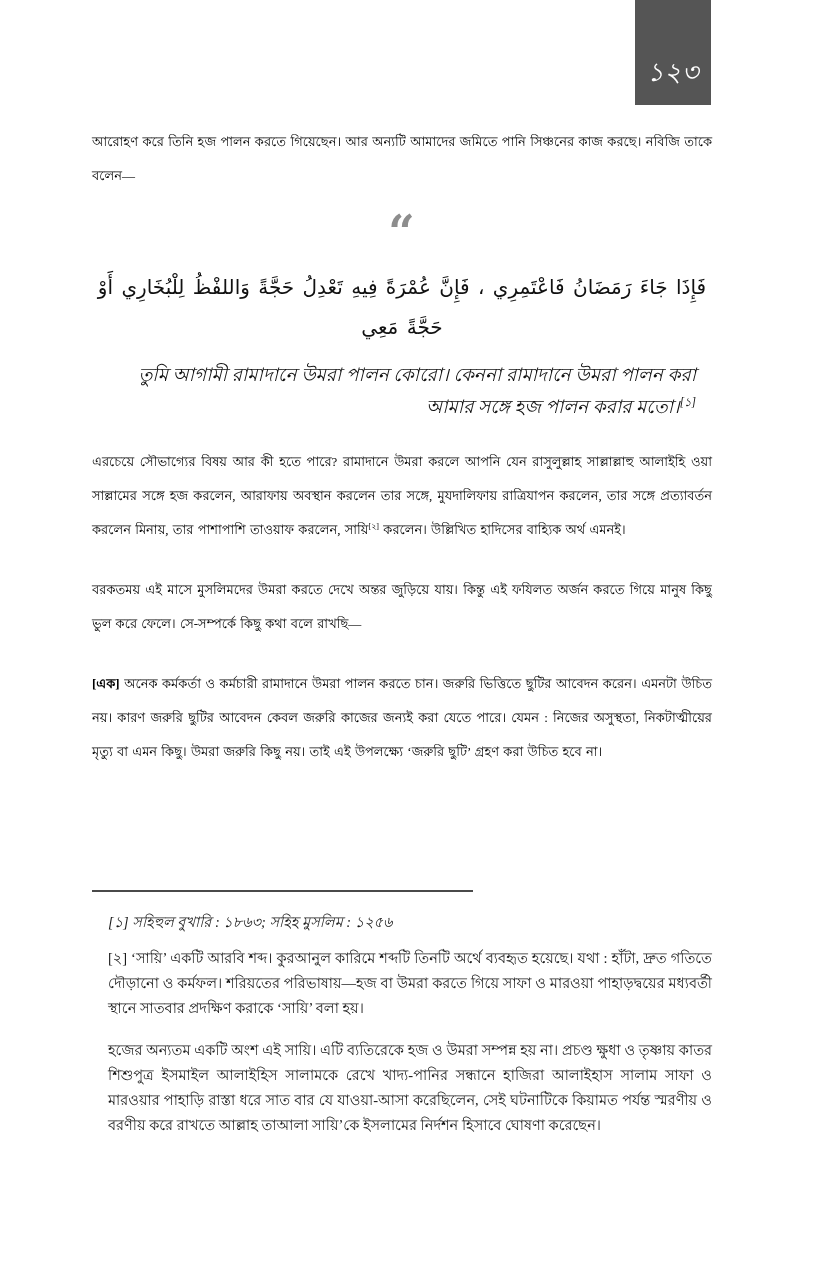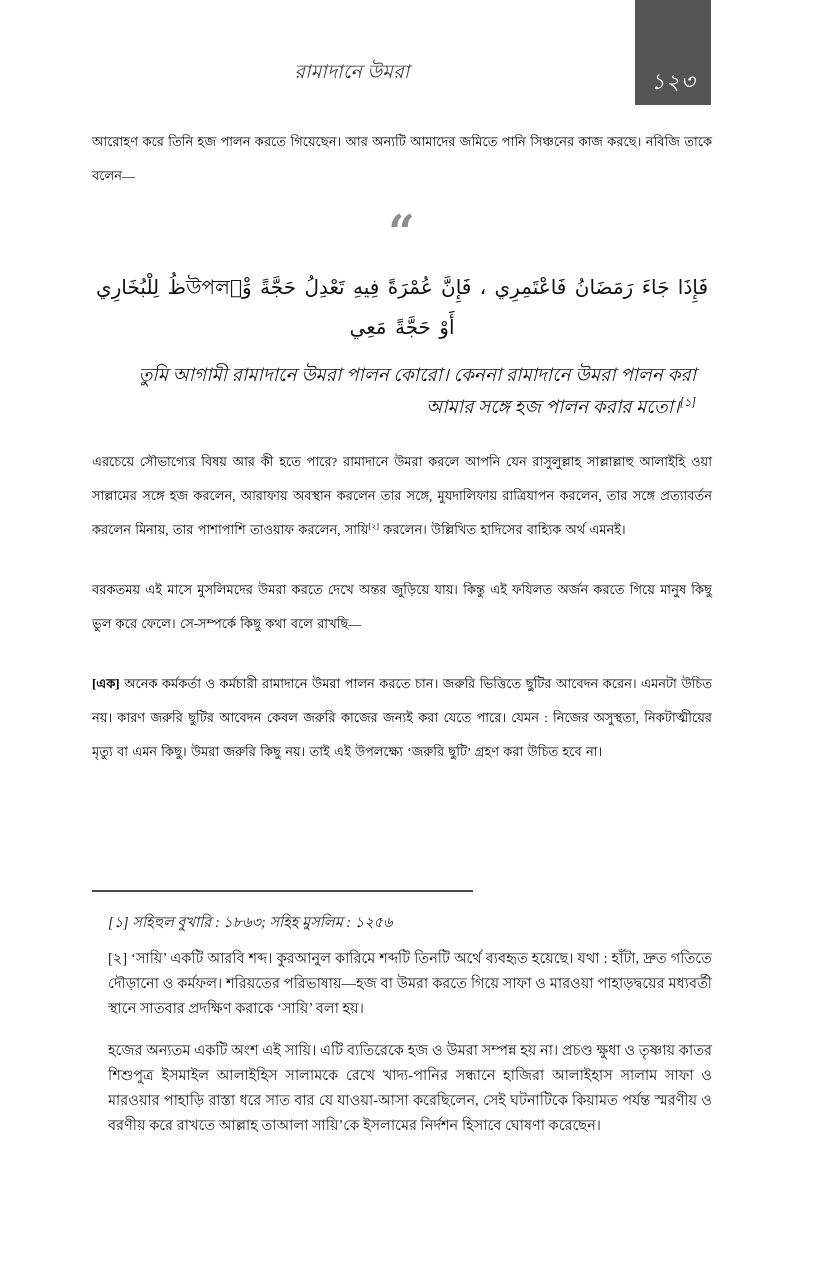--- a/index.html
+++ b/index.html
@@ -26,24 +26,24 @@
     left: 635px;
     width: 76px;
     height: 105px;
     background: #555555;
     display: flex;
     align-items: flex-end;
     justify-content: center;
   }
   .page-number-text {
     color: #ffffff;
-    font-size: 22px;
+    font-size: 26px;
     font-style: italic;
     line-height: 1;
-    padding-bottom: 12px;
+    padding-bottom: 19px;
     letter-spacing: 0.5px;
   }
   .running-head {
     position: absolute;
     top: 57px;
     left: 92px;
     width: 520px;
     text-align: center;
     font-size: 19px;
     font-style: italic;
@@ -135,29 +135,28 @@
 </style>
 </head>
 <body>
 
 <div class="page">
 
   <div class="page-number-box">
     <span class="page-number-text">১২৩</span>
   </div>
 
-  <div class="running-head">রামাদানে উমরা</div>
 
   <div class="content">
 
     <p class="body-para">আরোহণ করে তিনি হজ পালন করতে গিয়েছেন। আর অন্যটি আমাদের জমিতে পানি সিঞ্চনের কাজ করছে। নবিজি তাকে বলেন—</p>
 
     <div class="quote-block">
       <div class="quote-mark">“</div>
-      <div class="arabic-line">فَإِذَا جَاءَ رَمَضَانُ فَاعْتَمِرِي ، فَإِنَّ عُمْرَةً فِيهِ تَعْدِلُ حَجَّةً وَউপলকْظُ لِلْبُخَارِي أَوْ حَجَّةً مَعِي</div>
+      <div class="arabic-line">فَإِذَا جَاءَ رَمَضَانُ فَاعْتَمِرِي ، فَإِنَّ عُمْرَةً فِيهِ تَعْدِلُ حَجَّةً وَاللفْظُ لِلْبُخَارِي أَوْ حَجَّةً مَعِي</div>
       <div class="quote-translation">
         <span>তুমি আগামী রামাদানে উমরা পালন কোরো। কেননা রামাদানে উমরা পালন করা আমার সঙ্গে হজ পালন করার মতো।</span><sup class="fn">[১]</sup>
       </div>
     </div>
 
     <p class="body-para">
       <span>এরচেয়ে সৌভাগ্যের বিষয় আর কী হতে পারে? রামাদানে উমরা করলে আপনি যেন রাসুলুল্লাহ সাল্লাল্লাহু আলাইহি ওয়া সাল্লামের সঙ্গে হজ করলেন, আরাফায় অবস্থান করলেন তার সঙ্গে, মুযদালিফায় রাত্রিযাপন করলেন, তার সঙ্গে প্রত্যাবর্তন করলেন মিনায়, তার পাশাপাশি তাওয়াফ করলেন, সায়ি</span><sup class="fn">[২]</sup><span> করলেন। উল্লিখিত হাদিসের বাহ্যিক অর্থ এমনই।</span>
     </p>
 
     <p class="body-para">বরকতময় এই মাসে মুসলিমদের উমরা করতে দেখে অন্তর জুড়িয়ে যায়। কিন্তু এই ফযিলত অর্জন করতে গিয়ে মানুষ কিছু ভুল করে ফেলে। সে-সম্পর্কে কিছু কথা বলে রাখছি—</p>

